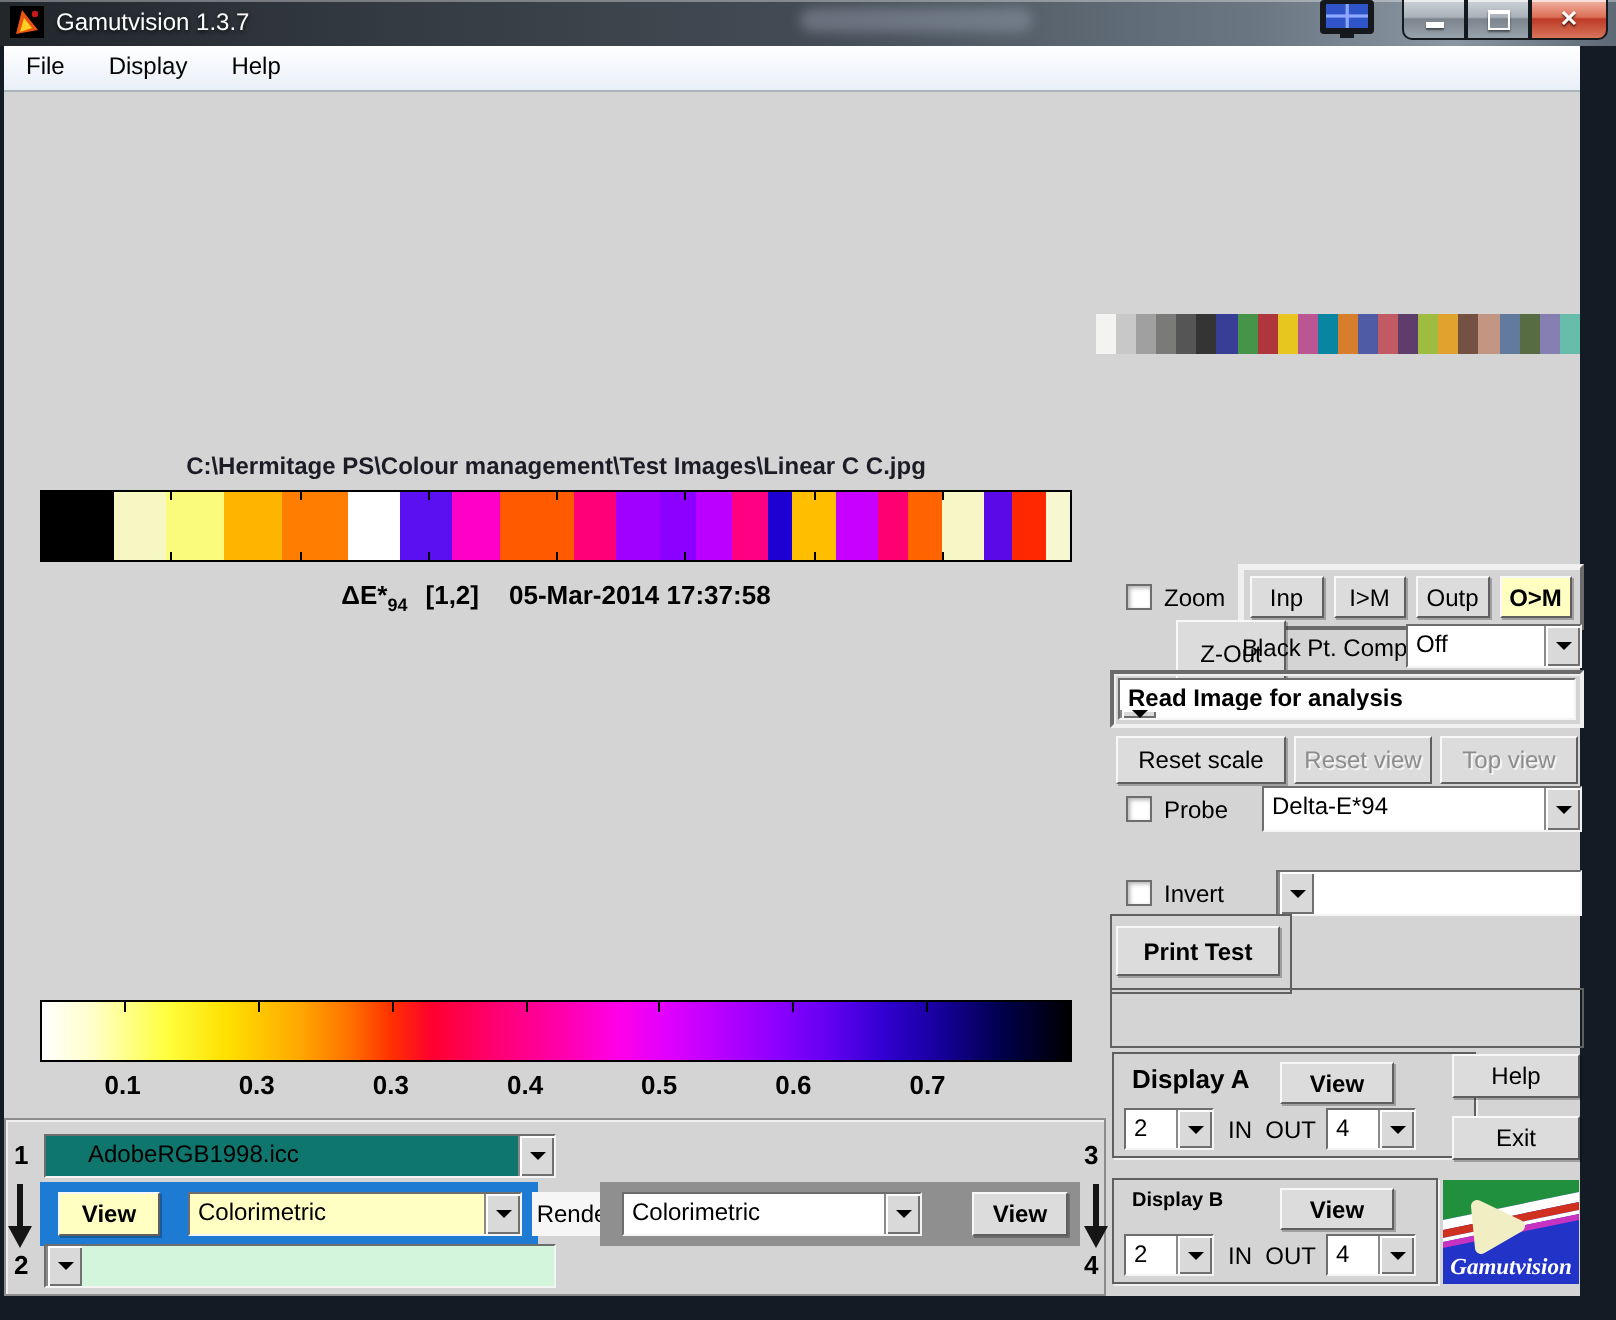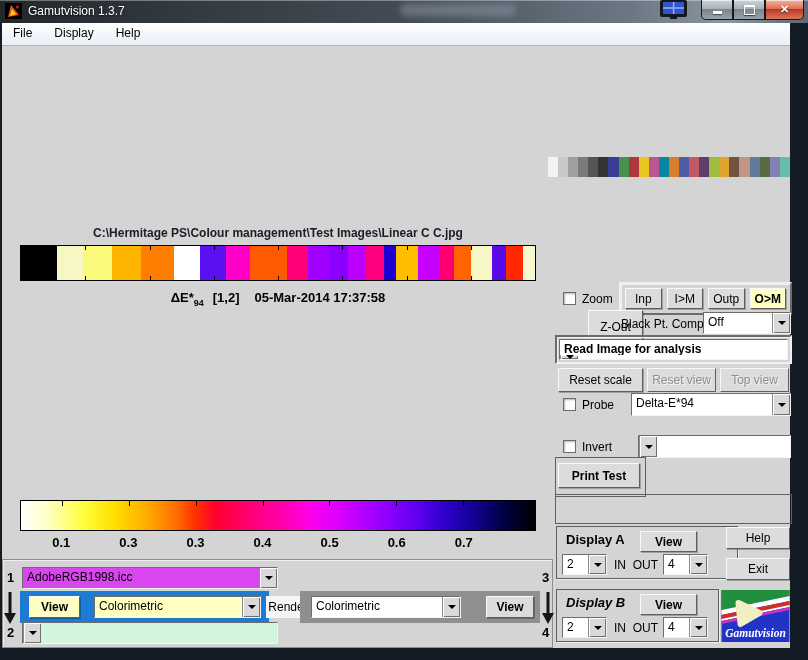--- a/index.html
+++ b/index.html
@@ -264,21 +264,21 @@
       <span style="left: 34%;">0.3</span>
       <span style="left: 47%;">0.4</span>
       <span style="left: 60%; text-align: center;">0.5</span>
       <span style="left: 73%;">0.6</span>
       <span style="left: 86%;">0.7</span>
     </div>
 
   <div style="position:absolute;left:2px;top:559px;width:551px;height:89px;border:1px solid #8d8d8d;box-shadow:inset 1px 1px 0 #efefef;box-sizing:border-box;"></div>
 
   <span class="num" style="left:7px;top:570px;">1</span>
-  <div class="dd" style="position:absolute;left:22px;top:567px;width:256px;height:22px;background:#d946ef;">
+  <div class="dd" style="position:absolute;left:22px;top:567px;width:256px;height:22px;background:#0f766e;padding-left:17px;">
     <span class="dd-text">AdobeRGB1998.icc</span>
     <span class="dd-btn">
         <i class="tri"></i>
       </span>
   </div>
   <span class="num" style="left:542px;top:570px;">3</span>
 
   <svg class="arrow-icon" style="left:4px;top:592px;" width="12" height="33" viewBox="0 0 12 33">
     <rect x="4.5" y="0" width="3" height="21" fill="#151515"></rect>
       <polygon points="0,21 12,21 6,32" fill="#151515"></polygon>
@@ -330,21 +330,21 @@
       <span class="dd-btn">
           <i class="tri"></i>
         </span>
     </div>
   </div>
 
   <div class="btn" style="position:absolute;left:726px;top:527px;width:64px;height:22px;">Help</div>
   <div class="btn" style="position:absolute;left:726px;top:558px;width:64px;height:22px;">Exit</div>
 
   <div class="groupbox" style="left:556px;top:589px;width:163px;height:53px;">
-    <span style="position:absolute;left:9px;top:5px;font-weight:bold;font-size:13px;font-style:italic;">Display B</span>
+    <span style="position:absolute;left:9px;top:5px;font-weight:bold;font-size:10px;">Display B</span>
     <div class="btn bold" style="position:absolute;left:83px;top:4px;width:57px;height:21px;">View</div>
     <div class="dd" style="position:absolute;left:5px;top:27px;width:45px;height:21px;">
       <span class="dd-text">2</span>
       <span class="dd-btn">
           <i class="tri"></i>
         </span>
     </div>
     <span style="position:absolute;left:57px;top:31px;font-size:12px;white-space:pre;">IN  OUT</span>
     <div class="dd" style="position:absolute;left:106px;top:27px;width:45px;height:21px;">
       <span class="dd-text">4</span>

